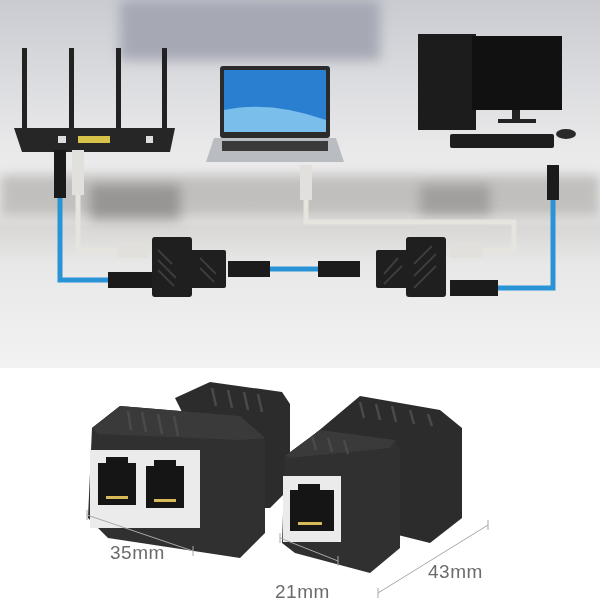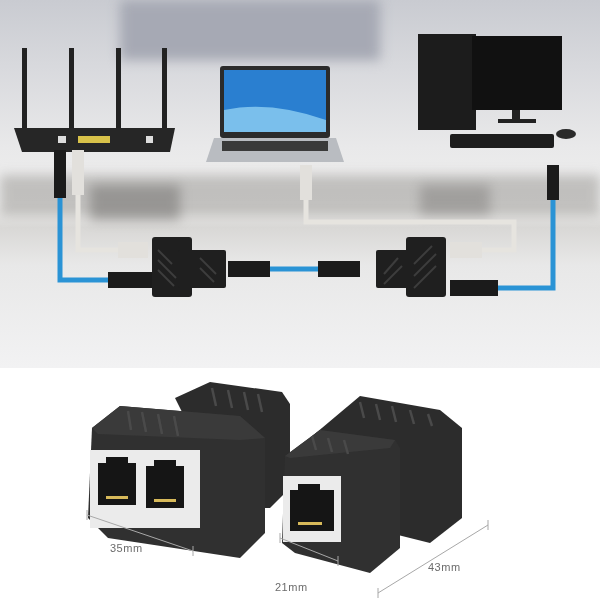--- a/index.html
+++ b/index.html
@@ -1,21 +1,21 @@
 <!DOCTYPE html>
 <html><head>
 <meta charset="utf-8">
 <style>
   html,body{margin:0;padding:0;}
   body{width:600px;height:600px;overflow:hidden;background:#fff;font-family:"Liberation Sans",sans-serif;position:relative;}
   .scene{position:absolute;left:0;top:0;width:600px;height:368px;overflow:hidden;
     background:linear-gradient(180deg,#c9cbd1 0%,#d8d9dd 18%,#e9e9ea 40%,#efefee 55%,#d9d8d6 62%,#e8e8e8 72%,#f2f2f3 100%);}
   .blur-a{position:absolute;filter:blur(6px);}
   .product{position:absolute;left:0;top:368px;width:600px;height:232px;background:#fff;}
-  .dim-label{position:absolute;font-size:11px;color:#6b6b6b;letter-spacing:0.5px;}
+  .dim-label{position:absolute;font-size:19px;color:#6b6b6b;letter-spacing:0.5px;}
   svg{position:absolute;left:0;top:0;}
 </style>
 </head>
 <body>
 
 <div class="scene">
 
   <div class="blur-a" style="left:120px;top:0;width:260px;height:60px;background:#a6a9b4;"></div>
   <div class="blur-a" style="left:0;top:175px;width:600px;height:40px;background:#9c9a97;opacity:.55;"></div>
   <div class="blur-a" style="left:90px;top:185px;width:90px;height:35px;background:#6e6c6a;opacity:.5;"></div>

